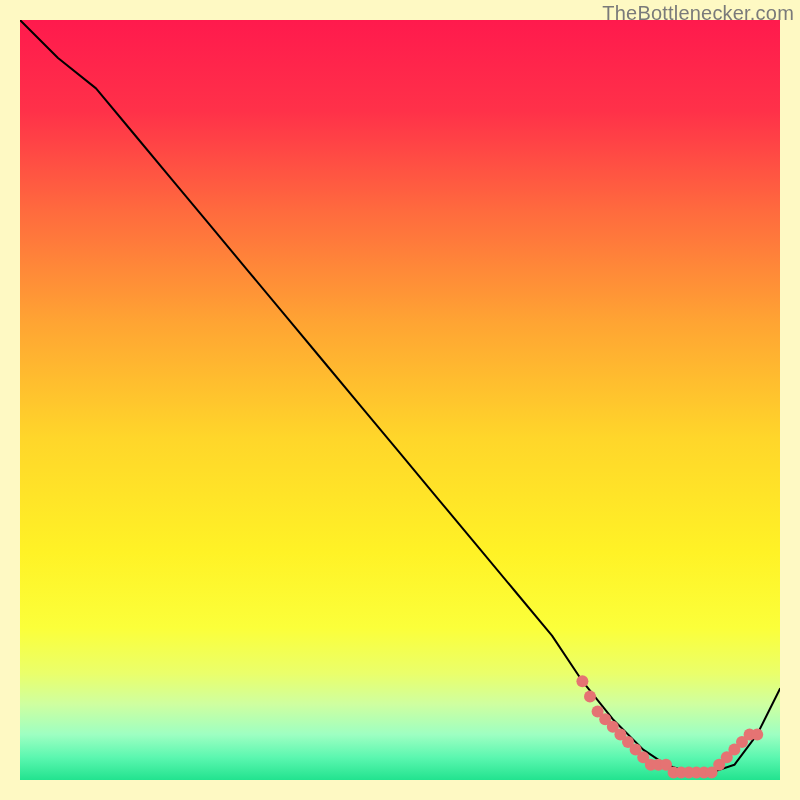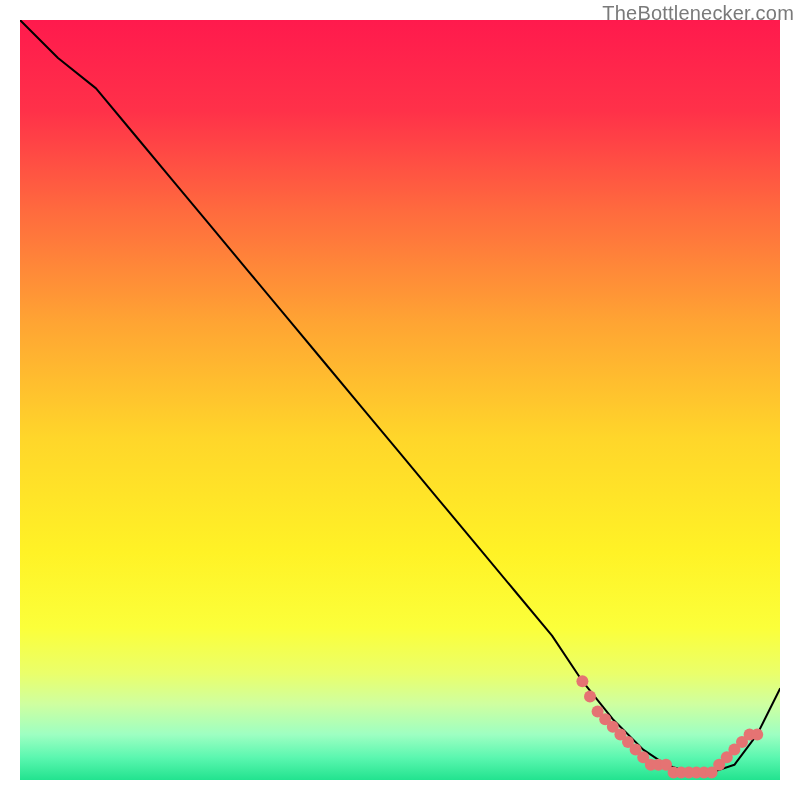--- a/index.html
+++ b/index.html
@@ -1,21 +1,21 @@
 <!DOCTYPE html>
 <html><head>
 <meta charset="utf-8">
 <style>
   * { margin: 0; padding: 0; box-sizing: border-box; }
   html, body { width: 800px; height: 800px; overflow: hidden; background: #000; }
   .frame {
     position: relative;
     width: 800px;
     height: 800px;
-    background: #ffffff;
+    background: #fef9c3;
   }
   .plot-area {
     position: absolute;
     left: 20px;
     top: 20px;
     width: 760px;
     height: 760px;
   }
   .watermark {
     position: absolute;

